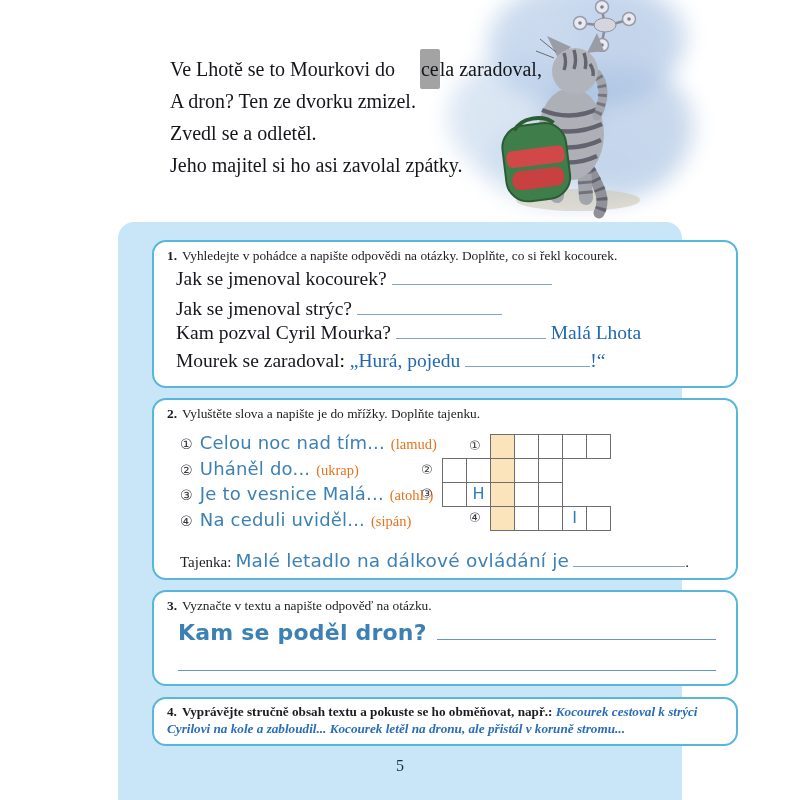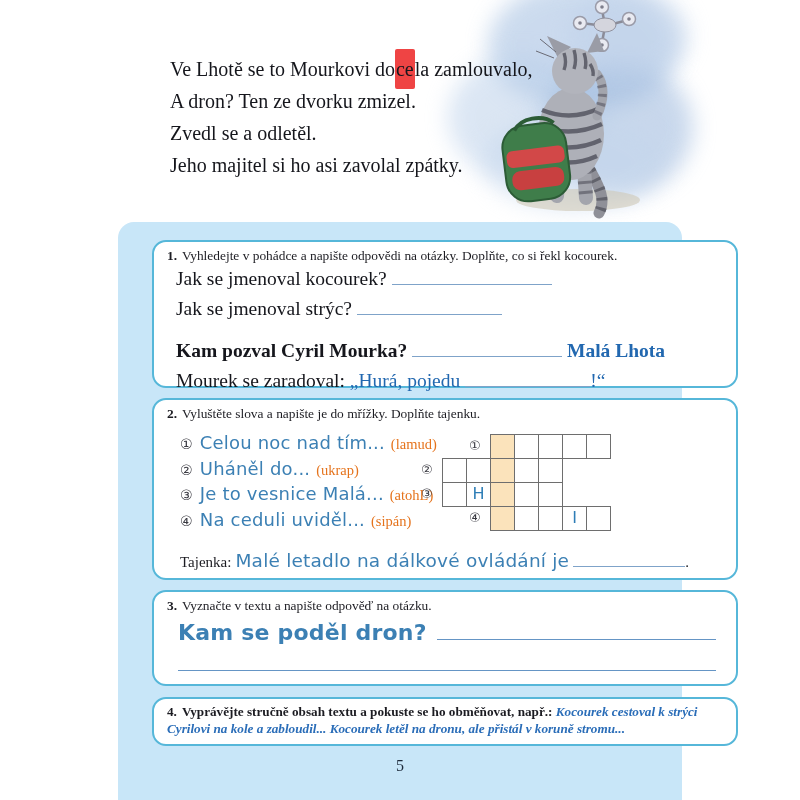--- a/index.html
+++ b/index.html
@@ -2,21 +2,21 @@
 <html><head>
 <meta charset="utf-8">
 <style>
   html,body{margin:0;padding:0;}
   body{
     width:800px;height:800px;position:relative;overflow:hidden;
     background:#ffffff;font-family:"Liberation Serif", serif;
   }
   
   .story{position:absolute;left:170px;top:53px;z-index:3;font-size:20px;line-height:32px;color:#15161c;}
-  .story .hl{background:#ef4444;padding:9px 1px;border-radius:2px;}
+  .story .hl{background:#a3a3a3;padding:9px 1px;border-radius:2px;margin-left:25px;}
   
   .cloud{position:absolute;left:448px;top:0;width:250px;height:220px;z-index:1;}
   .blob{position:absolute;border-radius:50%;filter:blur(11px);}
   .b1{left:40px;top:-20px;width:190px;height:130px;background:#a9c3e3;opacity:.6;}
   .b2{left:0px;top:55px;width:150px;height:125px;background:#b8cee9;opacity:.5;}
   .b3{left:95px;top:60px;width:150px;height:135px;background:#9cb8dd;opacity:.55;}
   .b4{left:35px;top:115px;width:180px;height:95px;background:#c4d6ec;opacity:.5;}
   .b5{left:120px;top:-10px;width:120px;height:90px;background:#c0d2ea;opacity:.55;}
   .art{position:absolute;z-index:2;}
   
@@ -59,21 +59,21 @@
   .p4{position:absolute;left:13px;right:10px;top:5px;font-size:13.2px;line-height:16.5px;color:#1c1c22;font-weight:bold;}
   .p4 b{margin-right:5px;}
   .example{color:#2a6db8;font-style:italic;}
   .pagenum{position:absolute;left:380px;top:757px;width:40px;text-align:center;
     font-size:16px;color:#1d2a3a;z-index:3;}
 </style>
 </head>
 <body>
 
 <div class="story">
-  <div><span>Ve Lhotě se to Mourkovi do</span><span class="hl">ce</span><span>la zamlouvalo,</span></div>
+  <div><span>Ve Lhotě se to Mourkovi do</span><span class="hl">ce</span><span>la zaradoval,</span></div>
   <div>A dron? Ten ze dvorku zmizel.</div>
   <div>Zvedl se a odletěl.</div>
   <div>Jeho majitel si ho asi zavolal zpátky.</div>
 </div>
 
 <div class="cloud">
   <div class="blob b1"></div>
   <div class="blob b2"></div>
   <div class="blob b3"></div>
   <div class="blob b4"></div>
@@ -156,26 +156,26 @@
       <b>1.</b><span>Vyhledejte v pohádce a napište odpovědi na otázky. Doplňte, co si řekl kocourek.</span>
     </div>
     <div class="qline" style="top:26px;">
       <span>Jak se jmenoval kocourek?</span>
       <span class="blank" style="width:160px;"></span>
     </div>
     <div class="qline" style="top:56px;">
       <span>Jak se jmenoval strýc?</span>
       <span class="blank" style="width:145px;"></span>
     </div>
-    <div class="qline" style="top:98px;font-weight:bold;">
+    <div class="qline" style="top:80px;">
       <span>Kam pozval Cyril Mourka?</span>
       <span class="blank" style="width:150px;"></span>
       <span class="blueans">Malá Lhota</span>
     </div>
-    <div class="qline" style="top:128px;">
+    <div class="qline" style="top:108px;">
       <span>Mourek se zaradoval:</span>
       <span class="blueans">„Hurá, pojedu</span>
       <span class="blank" style="width:125px;"></span><span class="blueans">!“</span>
     </div>
   </div>
 
   <div class="xbox box2">
     <div class="inst">
       <b>2.</b><span>Vyluštěte slova a napište je do mřížky. Doplňte tajenku.</span>
     </div>

